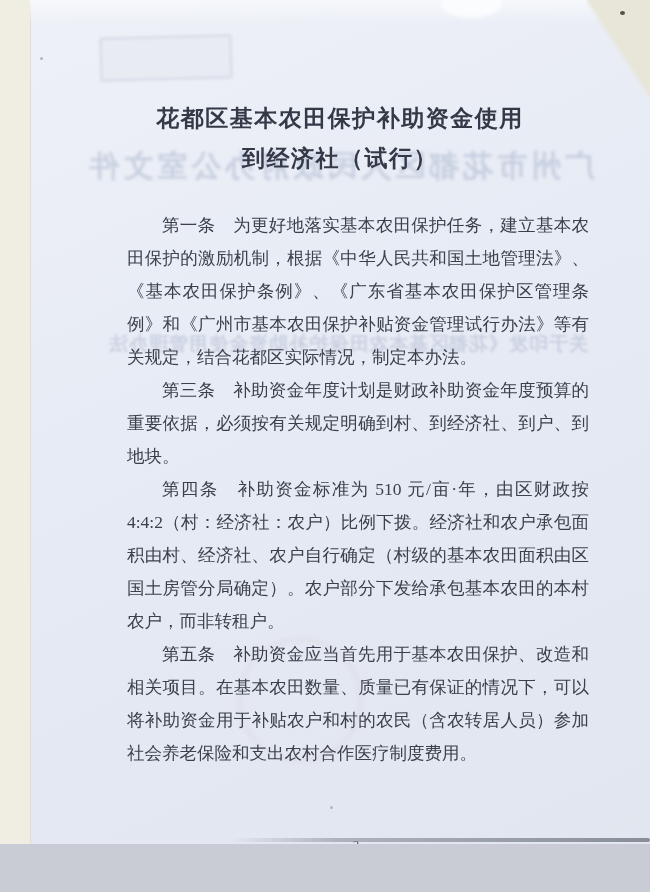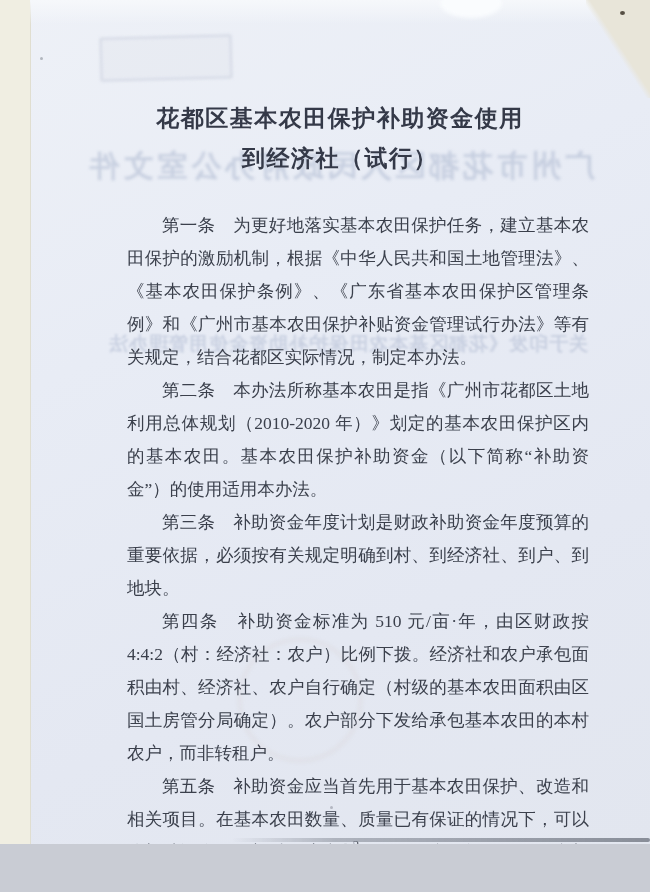--- a/index.html
+++ b/index.html
@@ -141,21 +141,20 @@
   <div class="bleed-notice">关于印发《花都区基本农田保护补助资金使用管理办法</div>
   <div class="stamp-circle"></div>
 
   <div class="doc-title">
     <div>花都区基本农田保护补助资金使用</div>
     <div>到经济社（试行）</div>
   </div>
 
   <div class="doc-body">
     <p>第一条　为更好地落实基本农田保护任务，建立基本农田保护的激励机制，根据《中华人民共和国土地管理法》、《基本农田保护条例》、《广东省基本农田保护区管理条例》和《广州市基本农田保护补贴资金管理试行办法》等有关规定，结合花都区实际情况，制定本办法。</p>
-    <p>第二条　本办法所称基本农田是指《广州市花都区土地利用总体规划（2010-2020 年）》划定的基本农田保护区内的基本农田。基本农田保护补助资金（以下简称“补助资金”）的使用适用本办法。</p>
     <p>第三条　补助资金年度计划是财政补助资金年度预算的重要依据，必须按有关规定明确到村、到经济社、到户、到地块。</p>
     <p>第四条　补助资金标准为 510 元/亩·年，由区财政按 4:4:2（村：经济社：农户）比例下拨。经济社和农户承包面积由村、经济社、农户自行确定（村级的基本农田面积由区国土房管分局确定）。农户部分下发给承包基本农田的本村农户，而非转租户。</p>
     <p>第五条　补助资金应当首先用于基本农田保护、改造和相关项目。在基本农田数量、质量已有保证的情况下，可以将补助资金用于补贴农户和村的农民（含农转居人员）参加社会养老保险和支出农村合作医疗制度费用。</p>
   </div>
 
   <div class="page-num">2</div>
 
   <div class="bottom-shadow"></div>
   <div class="speck speck-a"></div>
   <div class="speck speck-b"></div>

